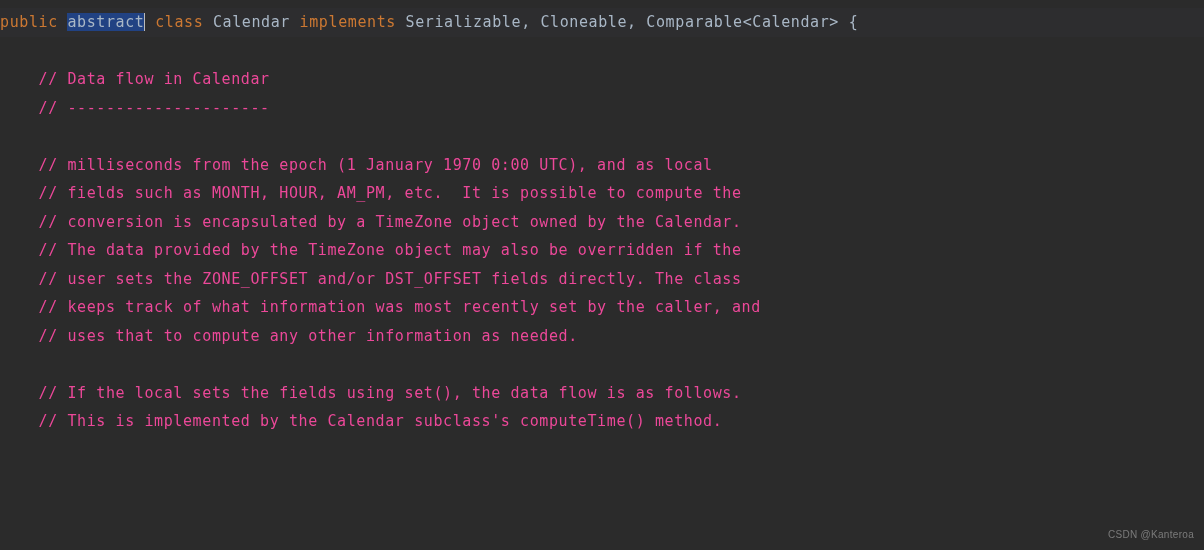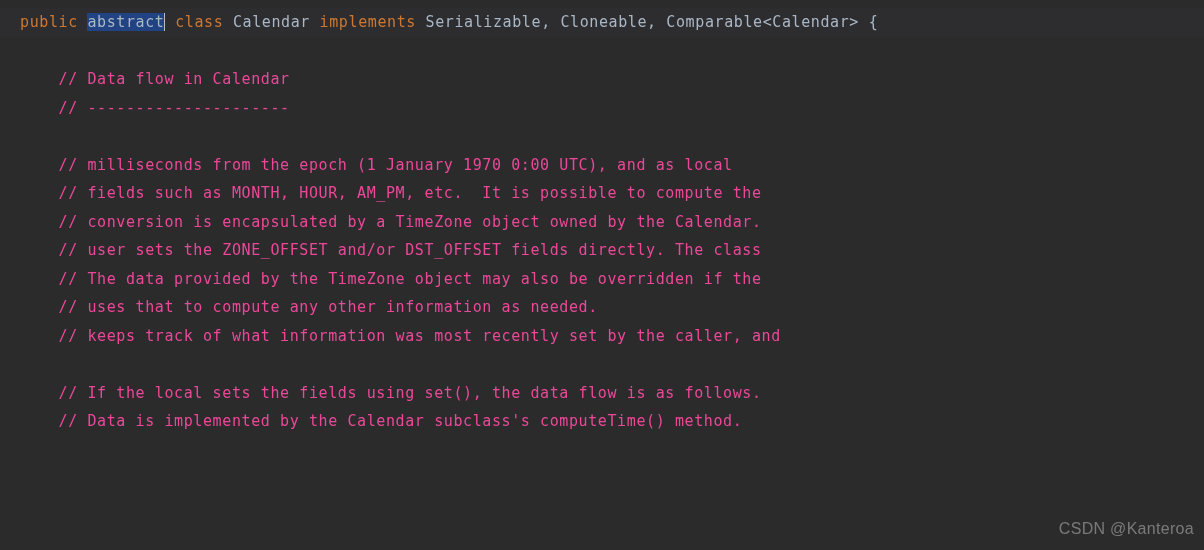--- a/index.html
+++ b/index.html
@@ -18,21 +18,20 @@
       overflow: hidden;
       position: relative;
     }
     .code-container {
       padding: 8px 0 0 0;
       letter-spacing: 0.6px;
     }
     .line {
       white-space: pre;
       height: 28.5px;
-      padding-left: 20px;
     }
     .highlight-line {
       background-color: rgba(50, 50, 55, 0.35);
     }
     .kw-public {
       color: #cc7832;
     }
     .kw-abstract {
       background-color: #214283;
       color: #a9b7c6;
@@ -63,40 +62,40 @@
       display: inline-block;
       height: 18px;
       vertical-align: middle;
       margin-top: -2px;
     }
     .watermark {
       position: absolute;
       bottom: 6px;
       right: 10px;
       color: rgba(200, 200, 200, 0.5);
-      font-size: 16px;
+      font-size: 10px;
       font-family: sans-serif;
       letter-spacing: 0.3px;
       margin-left: 20px;
     }
   </style>
 </head>
 <body>
 
 <div class="code-container">
   <div class="line highlight-line"><span class="kw-public">public</span> <span class="kw-abstract">abstract</span><span class="cursor"></span> <span class="kw-class">class</span> <span class="classname">Calendar</span> <span class="kw-implements">implements</span> <span class="interface">Serializable</span>, <span class="interface">Cloneable</span>, <span class="interface">Comparable</span>&lt;<span class="typeparam">Calendar</span>&gt; <span class="brace">{</span></div>
   <div class="line"> </div>
   <div class="line">    <span class="comment">// Data flow in Calendar</span></div>
   <div class="line">    <span class="comment">// ---------------------</span></div>
   <div class="line"> </div>
   <div class="line">    <span class="comment">// milliseconds from the epoch (1 January 1970 0:00 UTC), and as local</span></div>
   <div class="line">    <span class="comment">// fields such as MONTH, HOUR, AM_PM, etc.  It is possible to compute the</span></div>
   <div class="line">    <span class="comment">// conversion is encapsulated by a TimeZone object owned by the Calendar.</span></div>
+  <div class="line">    <span class="comment">// The data provided by the TimeZone object may also be overridden if the</span></div>
   <div class="line">    <span class="comment">// user sets the ZONE_OFFSET and/or DST_OFFSET fields directly. The class</span></div>
-  <div class="line">    <span class="comment">// The data provided by the TimeZone object may also be overridden if the</span></div>
+  <div class="line">    <span class="comment">// keeps track of what information was most recently set by the caller, and</span></div>
   <div class="line">    <span class="comment">// uses that to compute any other information as needed.</span></div>
-  <div class="line">    <span class="comment">// keeps track of what information was most recently set by the caller, and</span></div>
   <div class="line"> </div>
   <div class="line">    <span class="comment">// If the local sets the fields using set(), the data flow is as follows.</span></div>
-  <div class="line">    <span class="comment">// Data is implemented by the Calendar subclass's computeTime() method.</span></div>
+  <div class="line">    <span class="comment">// This is implemented by the Calendar subclass's computeTime() method.</span></div>
 </div>
 
 <div class="watermark">CSDN @Kanteroa</div>
 
 </body></html>

